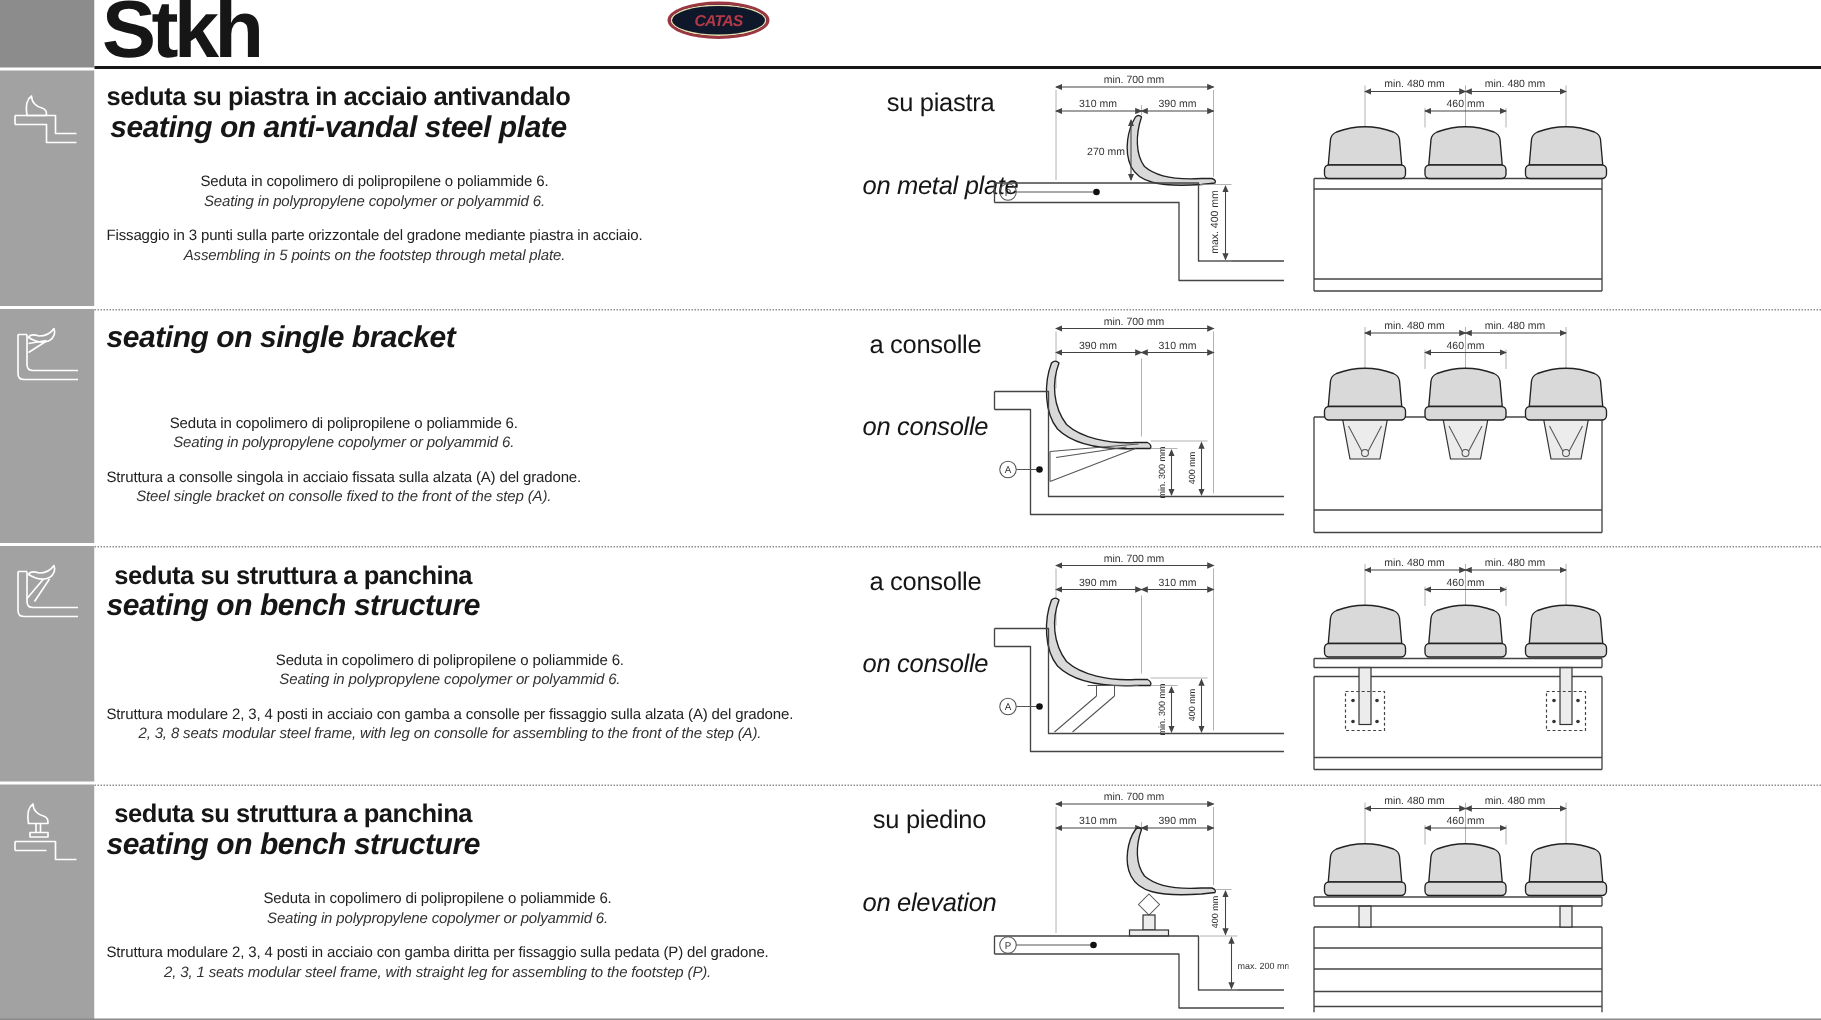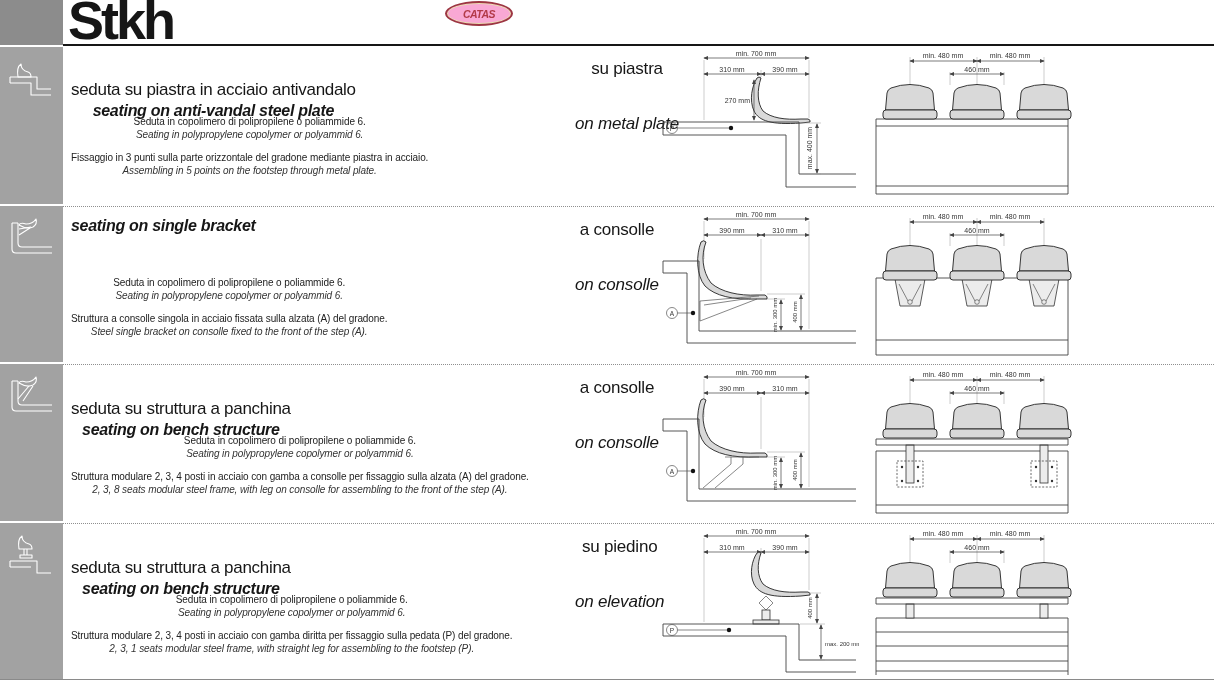--- a/index.html
+++ b/index.html
@@ -7,29 +7,29 @@
 
   
   .sidebar{position:absolute;left:0;top:0;width:63px;height:680px;background:#fff;}
   .sb{position:absolute;left:0;width:63px;background:#a2a2a2;}
   .sb-icon{position:absolute;left:7px;top:8px;}
 
   
   .header{position:absolute;left:63px;right:0;top:0;height:44px;border-bottom:2px solid #161616;background:#fff;}
   .page-title{position:absolute;left:5px;top:-8px;margin:0;font-size:54px;font-weight:bold;letter-spacing:-3px;color:#161616;line-height:56px;}
   .logo{position:absolute;left:382px;top:1px;width:64px;height:21px;border:2px solid #9c3642;border-radius:50%;
-        background:#f9a8d4;display:flex;align-items:center;justify-content:center;box-shadow:inset 0 0 0 1px #e7dfae;}
+        background:#0f172a;display:flex;align-items:center;justify-content:center;box-shadow:inset 0 0 0 1px #e7dfae;}
   .logo span{color:#b23a48;font-weight:bold;font-style:italic;font-size:10.5px;letter-spacing:-0.5px;}
 
   
   .sec{position:absolute;left:63px;right:0;background:#fff;}
   .sec.dotted{border-top:1px dotted #8f8f8f;}
   .titles{position:absolute;left:8px;top:8px;color:#161616;}
-  .t-it{font-size:17px;font-weight:normal;letter-spacing:-0.3px;line-height:21px;margin-top:25px;}
-  .t-en{font-size:16px;font-weight:bold;font-style:italic;letter-spacing:-0.3px;line-height:21px;}
+  .t-it{font-size:17px;font-weight:bold;letter-spacing:-0.3px;line-height:21px;}
+  .t-en{font-size:20px;font-weight:bold;font-style:italic;letter-spacing:-0.3px;line-height:21px;}
   .body{position:absolute;left:8px;top:70px;font-size:10px;line-height:12.5px;color:#222;letter-spacing:-0.1px;}
   .pgroup{margin-bottom:11px;}
   .body p{margin:0;}
   .pen{font-style:italic;color:#333;}
   .variant{position:absolute;left:512px;top:12px;color:#161616;font-size:17px;line-height:21px;letter-spacing:-0.2px;}
   .v-en{font-style:italic;margin-top:34px;}
 
   .side-svg{position:absolute;left:596px;top:2px;width:200px;height:150px;}
   .front-svg{position:absolute;left:805px;top:1px;width:220px;height:150px;}
 

